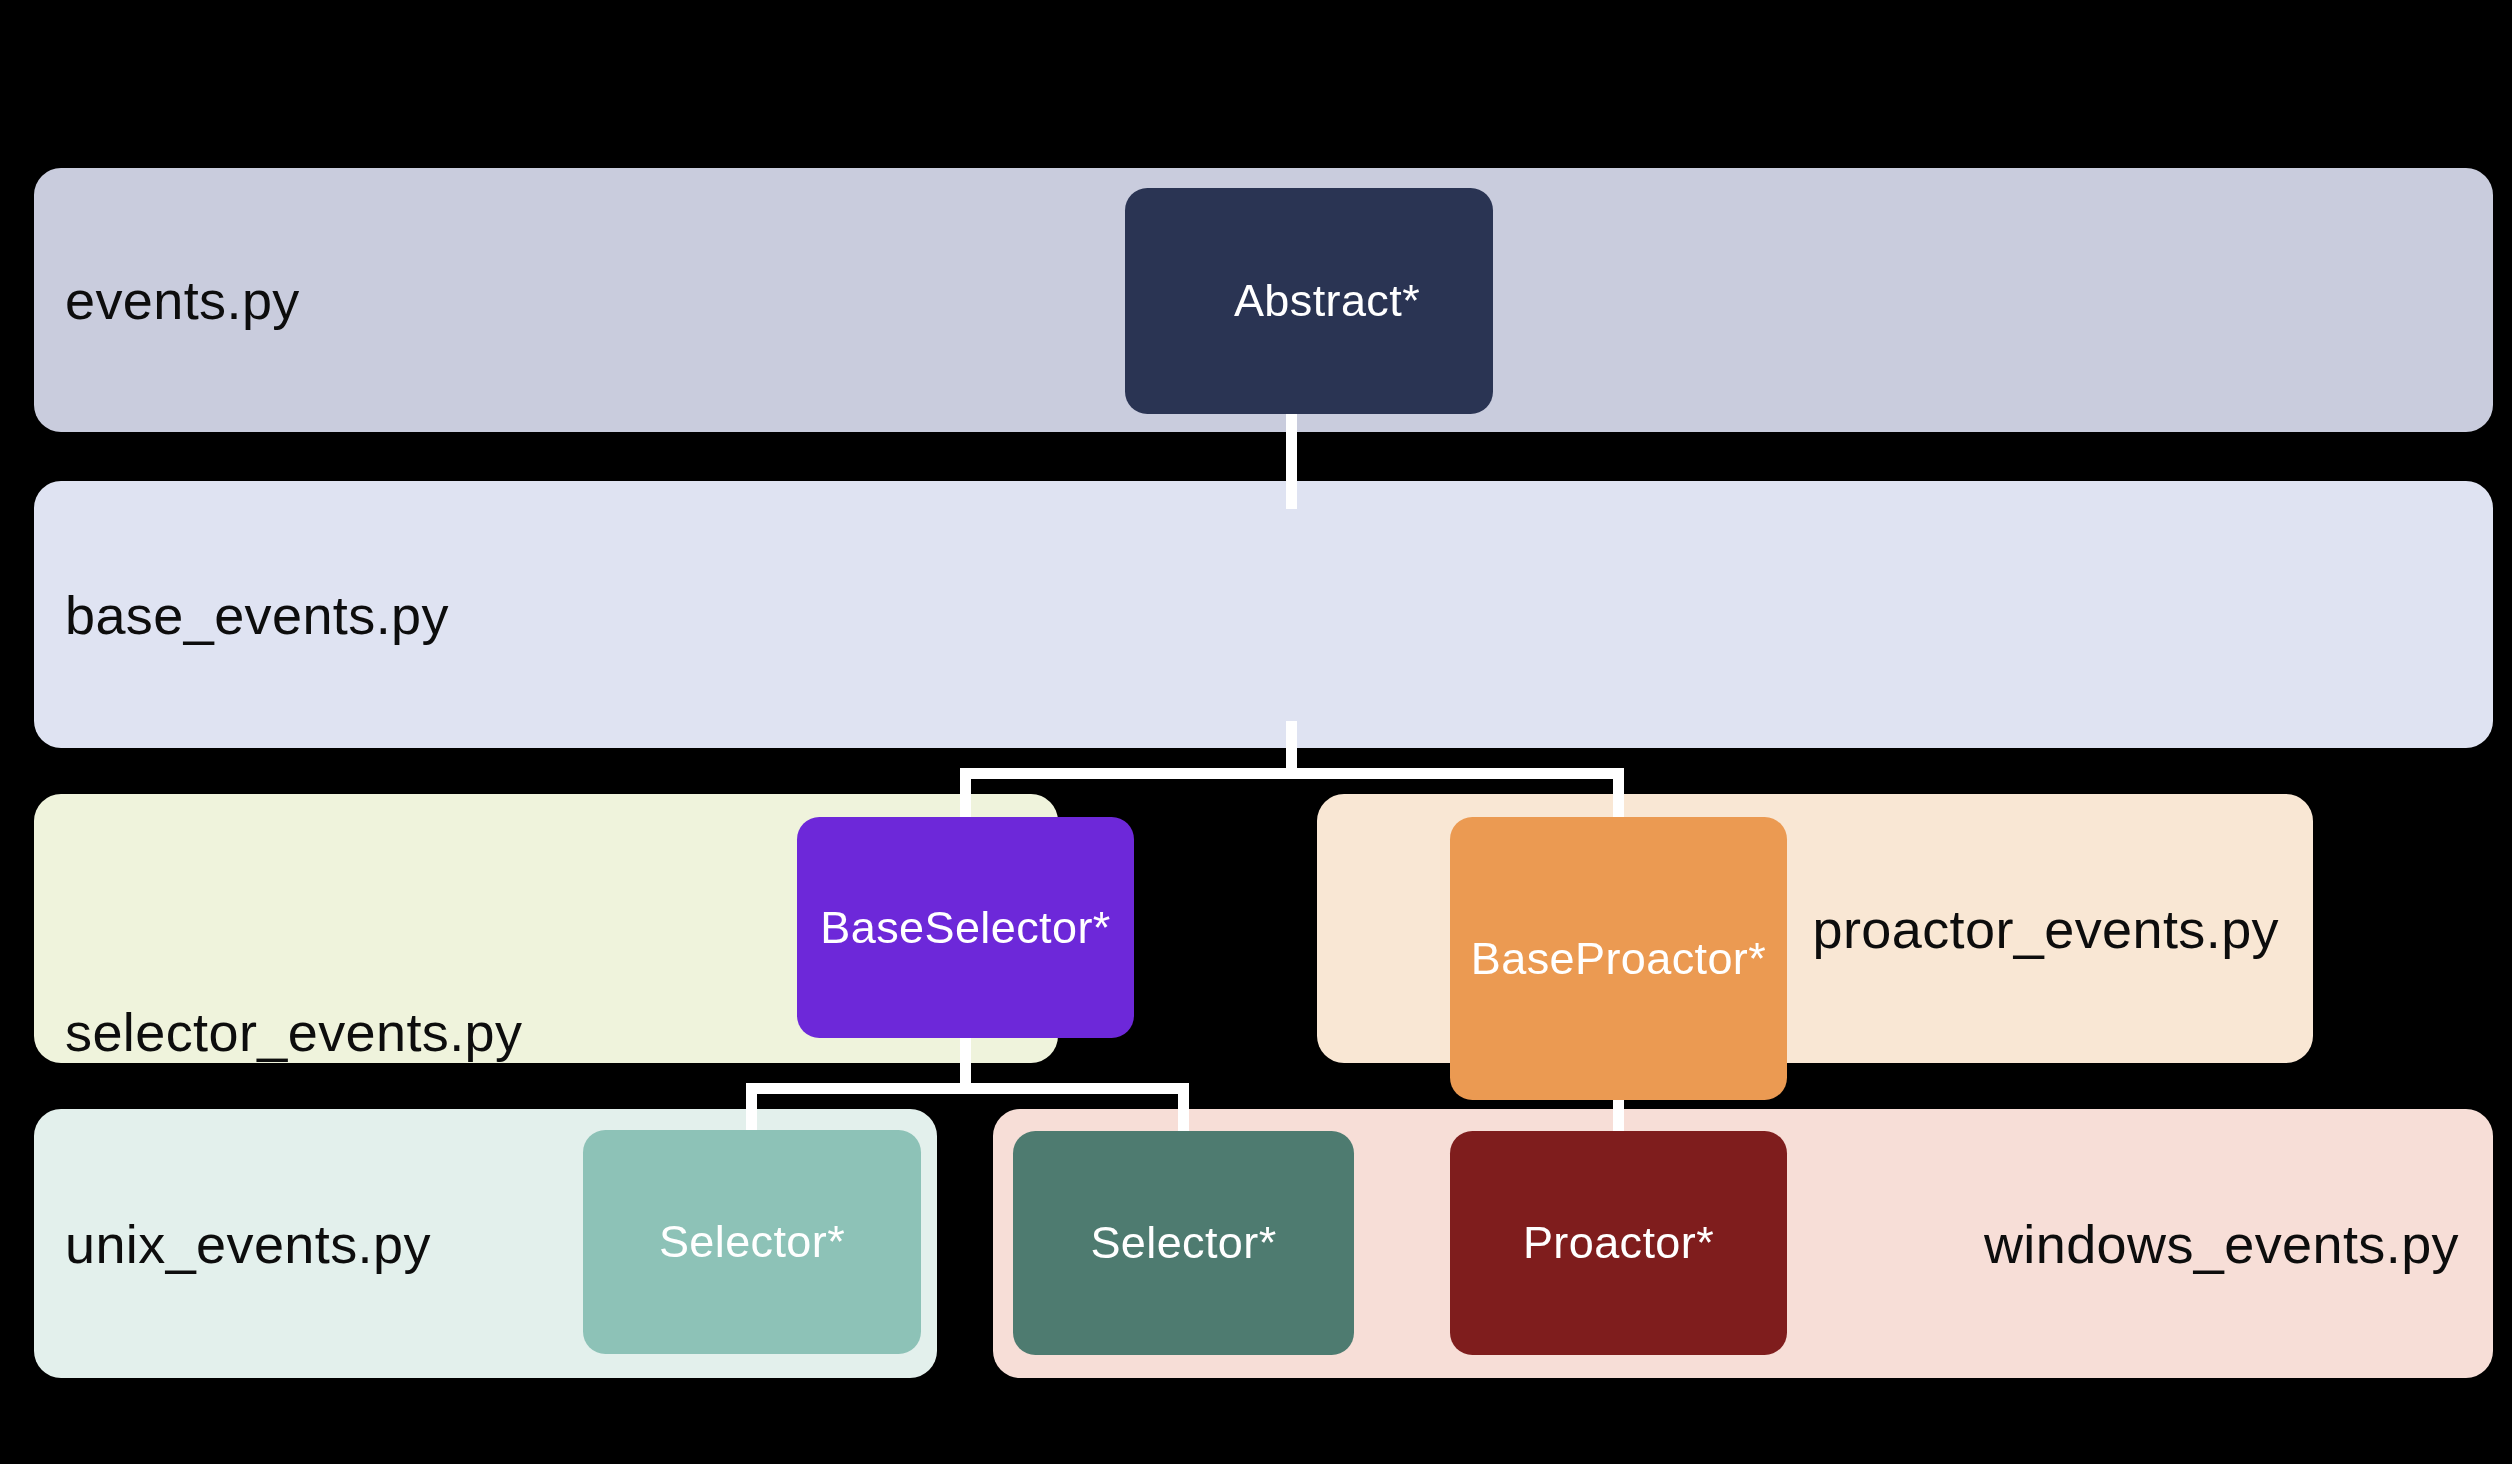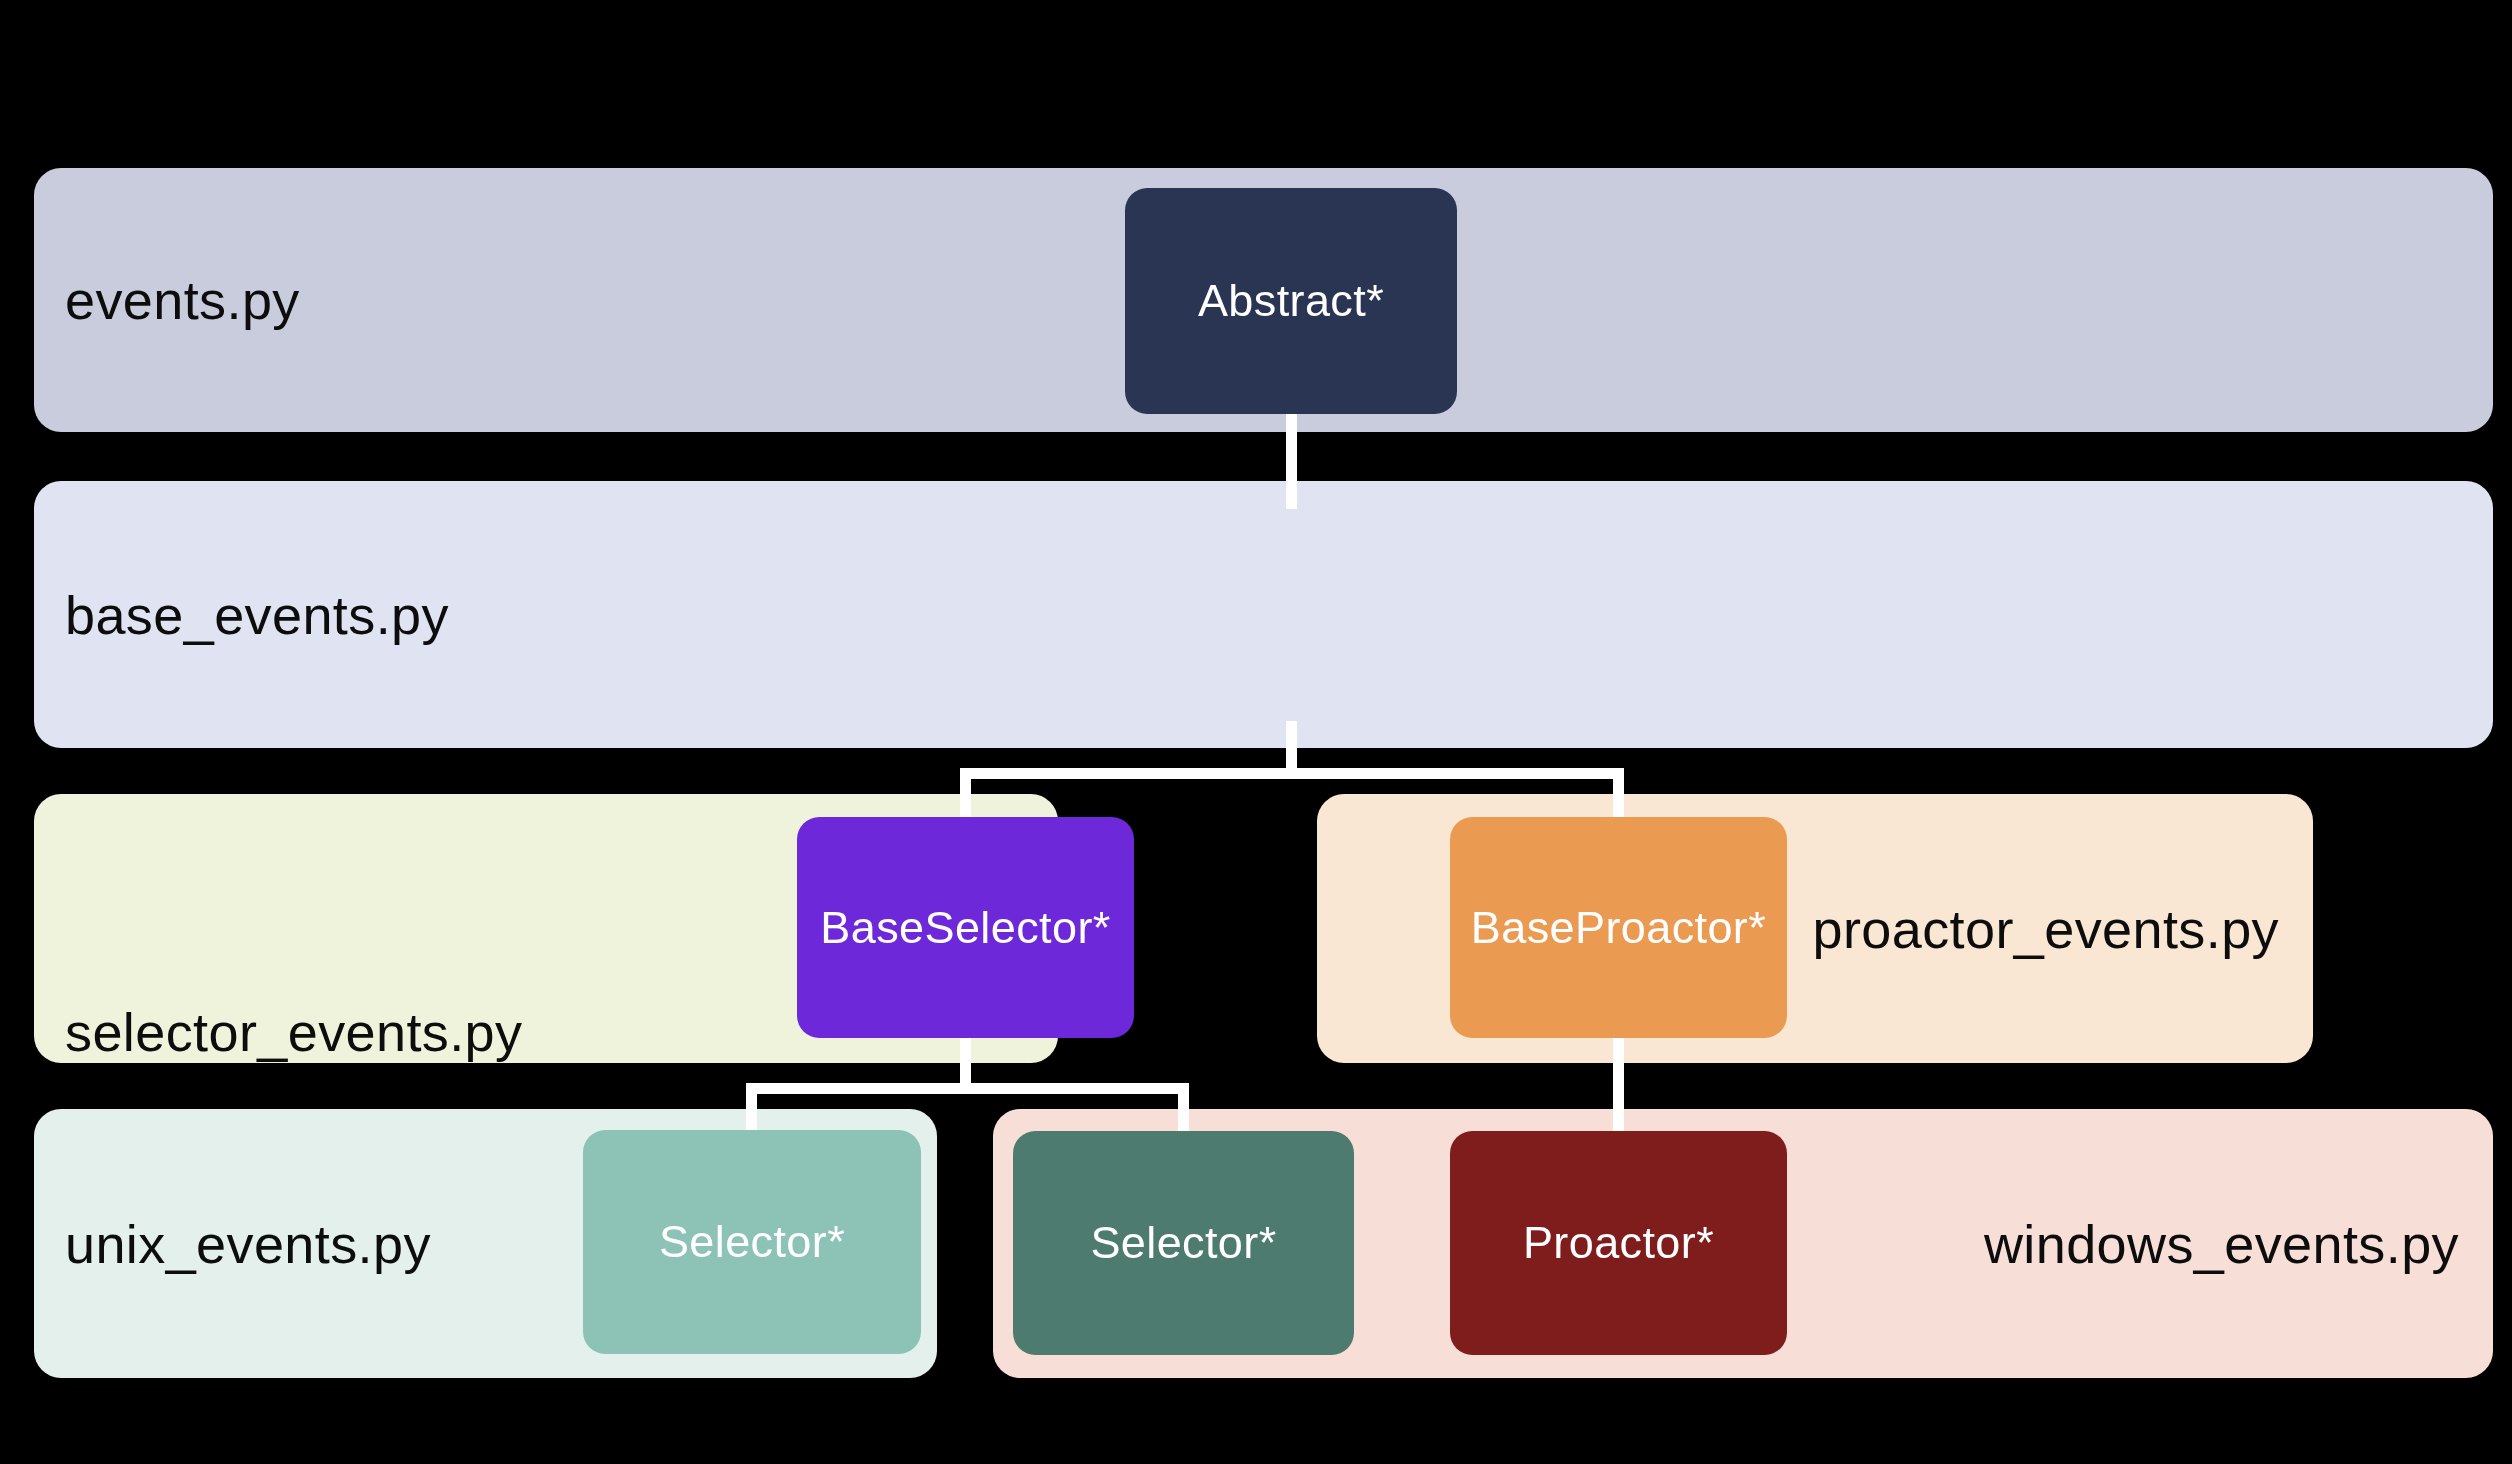--- a/index.html
+++ b/index.html
@@ -70,21 +70,21 @@
   .node-label {
     color: #ffffff;
     font-size: 45px;
     letter-spacing: 0.4px;
     white-space: nowrap;
   }
 
   #node-abstract         { left: 1117px; top: 188px;  width: 332px; height: 226px; }
   #node-base             { left: 1117px; top: 505px;  width: 332px; height: 219px; }
   #node-baseselector     { left: 789px; top: 817px; width: 337px; height: 221px; }
-  #node-baseproactor     { left: 1442px; top: 817px; width: 337px; height: 221px; }
+  #node-baseproactor     { left: 1442px; top: 817px; width: 337px; height: 283px; }
   #node-selector-unix    { left: 575px;  top: 1130px; width: 338px; height: 224px; }
   #node-selector-windows { left: 1005px; top: 1131px; width: 341px; height: 224px; }
   #node-proactor         { left: 1442px; top: 1131px; width: 337px; height: 224px; }
 </style>
 </head>
 <body>
 
 <div id="canvas" style="background-color: rgb(0, 0, 0); margin-left: 8px;">
 
   <div class="row left-label" id="row-events" style="background-color: rgb(201, 204, 221);">
@@ -118,21 +118,21 @@
   <div class="conn" id="conn-base-left-v" style="background-color: rgb(255, 255, 255);"></div>
   <div class="conn" id="conn-base-right-v" style="background-color: rgb(255, 255, 255);"></div>
 
   <div class="conn" id="conn-selector-stem" style="background-color: rgb(255, 255, 255);"></div>
   <div class="conn" id="conn-selector-h" style="background-color: rgb(255, 255, 255);"></div>
   <div class="conn" id="conn-selector-left-v" style="background-color: rgb(255, 255, 255);"></div>
   <div class="conn" id="conn-selector-right-v" style="background-color: rgb(255, 255, 255);"></div>
 
   <div class="conn" id="conn-proactor-v" style="background-color: rgb(255, 255, 255);"></div>
 
-  <div class="node" id="node-abstract" style="background-color: rgb(42, 52, 83);">
+  <div class="node" id="node-abstract" style="background-color: rgb(42, 52, 83); padding-left: 36px;">
     <span class="node-label">Abstract*</span>
   </div>
 
 
   <div class="node" id="node-baseselector" style="background-color: #6d28d9; text-align: right;">
     <span class="node-label">BaseSelector*</span>
   </div>
 
   <div class="node" id="node-baseproactor" style="background-color: rgb(235, 154, 82);">
     <span class="node-label">BaseProactor*</span>

